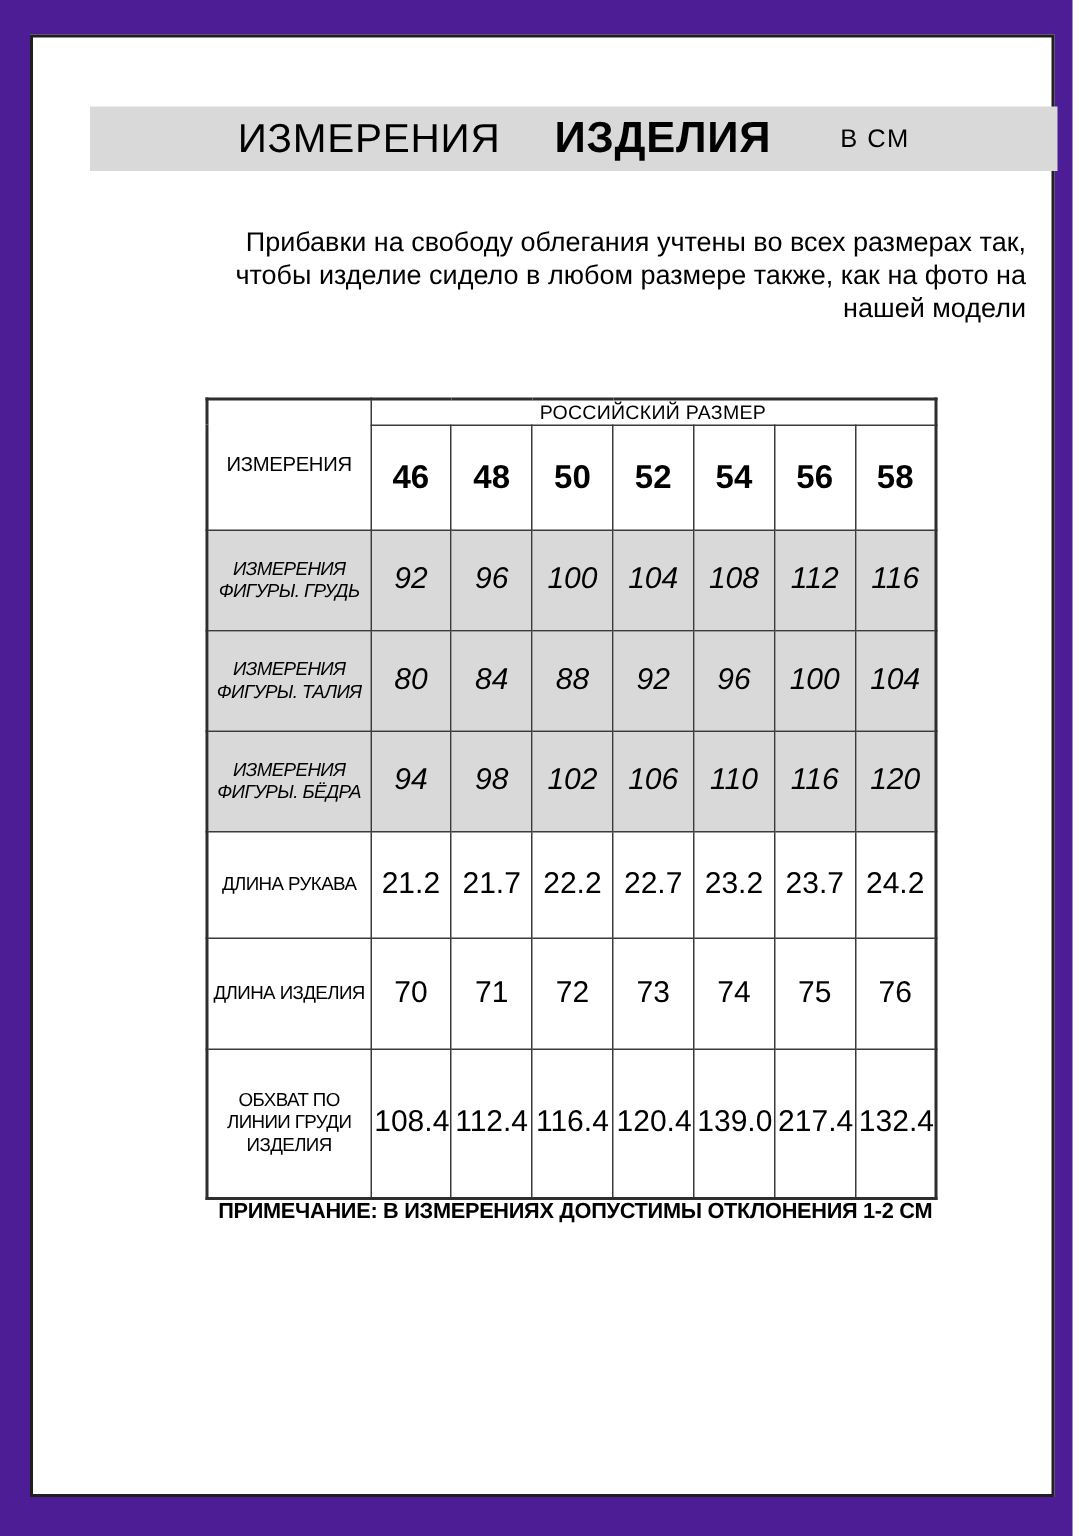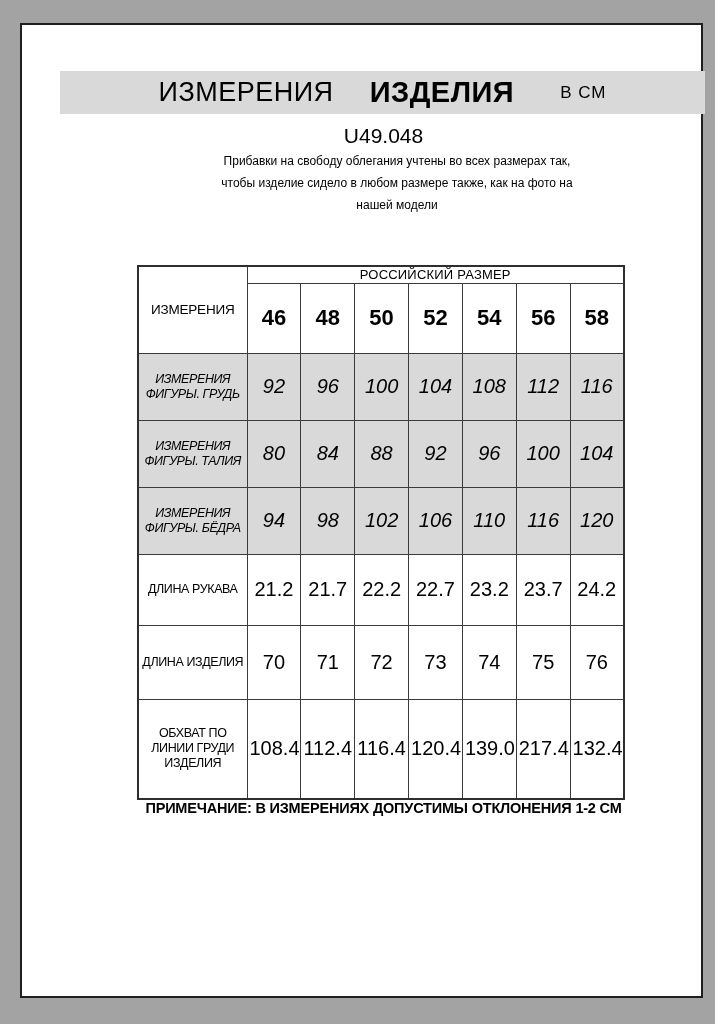--- a/index.html
+++ b/index.html
@@ -3,21 +3,21 @@
 <meta charset="utf-8">
 <style>
   * { margin: 0; padding: 0; box-sizing: border-box; }
   html, body { background: #ffffff; }
   body { font-family: "Liberation Sans", sans-serif; color: #000; }
 
   .canvas {
     position: relative;
     width: 715px;
     height: 1024px;
-    background: #a3a3a3;
+    background: #4c1d95;
     overflow: hidden;
   }
 
   .frame {
     position: absolute;
     left: 20px; top: 23px;
     width: 683px; height: 975px;
     border: 2px solid #1f1f1f;
     background: #ffffff;
   }
@@ -53,24 +53,24 @@
     position: absolute;
     left: 20px; top: 99px;
     width: 683px;
     text-align: center;
     font-size: 21px;
     font-weight: 400;
   }
 
   .description {
     position: absolute;
-    left: 75px; top: 125px;
+    left: 62px; top: 125px;
     width: 600px;
-    text-align: center;
-    font-size: 12px;
+    text-align: right;
+    font-size: 18px;
     line-height: 22px;
     white-space: pre-line;
   }
 
   table.size-table {
     position: absolute;
     left: 115px; top: 240px;
     width: 488px;
     border-collapse: collapse;
     table-layout: fixed;
@@ -122,21 +122,20 @@
 
 <div class="canvas">
   <div class="frame">
 
     <div class="title-bar">
       <span class="title-part1">ИЗМЕРЕНИЯ</span>
       <span class="title-part2">ИЗДЕЛИЯ</span>
       <span class="title-unit">В СМ</span>
     </div>
 
-    <div class="article">U49.048</div>
 
     <div class="description">Прибавки на свободу облегания учтены во всех размерах так,
 чтобы изделие сидело в любом размере также, как на фото на
 нашей модели</div>
 
     <table class="size-table">
       <colgroup>
         <col style="width:109px">
         <col>
           <col>

